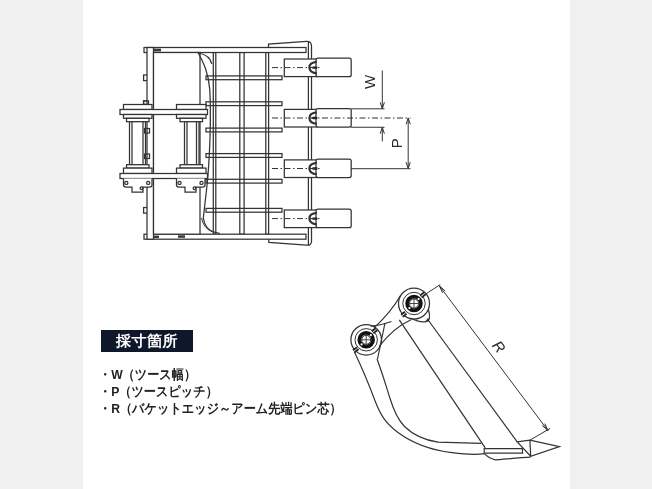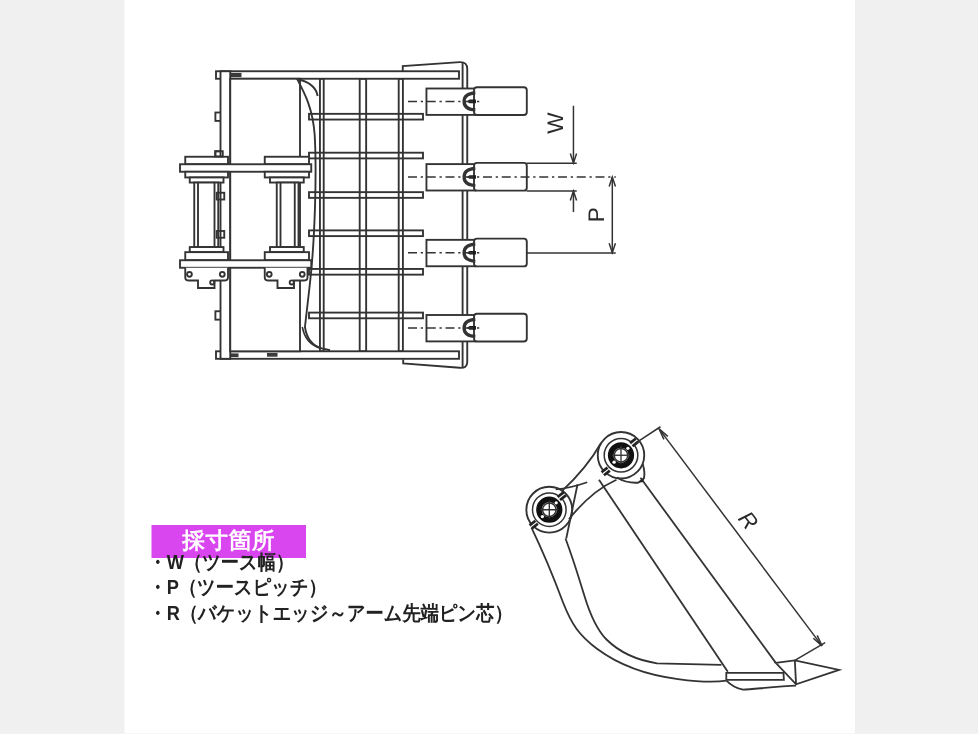--- a/index.html
+++ b/index.html
@@ -1,19 +1,19 @@
 <!DOCTYPE html>
 <html><head>
 <meta charset="utf-8">
 <style>
 html,body{margin:0;padding:0;}
 body{width:652px;height:489px;background:#f0f0f0;font-family:"Liberation Sans",sans-serif;}
 #page{position:relative;width:652px;height:489px;background:#f0f0f0;overflow:hidden;}
 #white{position:absolute;left:83px;top:0;width:487px;height:489px;background:#ffffff;}
-#bluebox{position:absolute;left:101px;top:350px;width:103px;height:22px;background:#d946ef;color:#fff;font-weight:bold;font-size:15px;text-align:center;line-height:22px;letter-spacing:0.5px;}
+#bluebox{position:absolute;left:101px;top:330px;width:92px;height:22px;background:#0f172a;color:#fff;font-weight:bold;font-size:15px;text-align:center;line-height:22px;letter-spacing:0.5px;}
 #list{position:absolute;left:99px;top:366px;font-size:13.5px;font-weight:bold;color:#222;line-height:17px;white-space:nowrap;transform:scaleX(0.9);transform-origin:0 0;}
 svg{position:absolute;left:0;top:0;}
 </style>
 </head>
 <body>
 <div id="page">
   <div id="white"></div>
   <svg width="652" height="489" viewBox="0 0 652 489">
     <g stroke="#333" stroke-width="1.25" fill="none">
 

